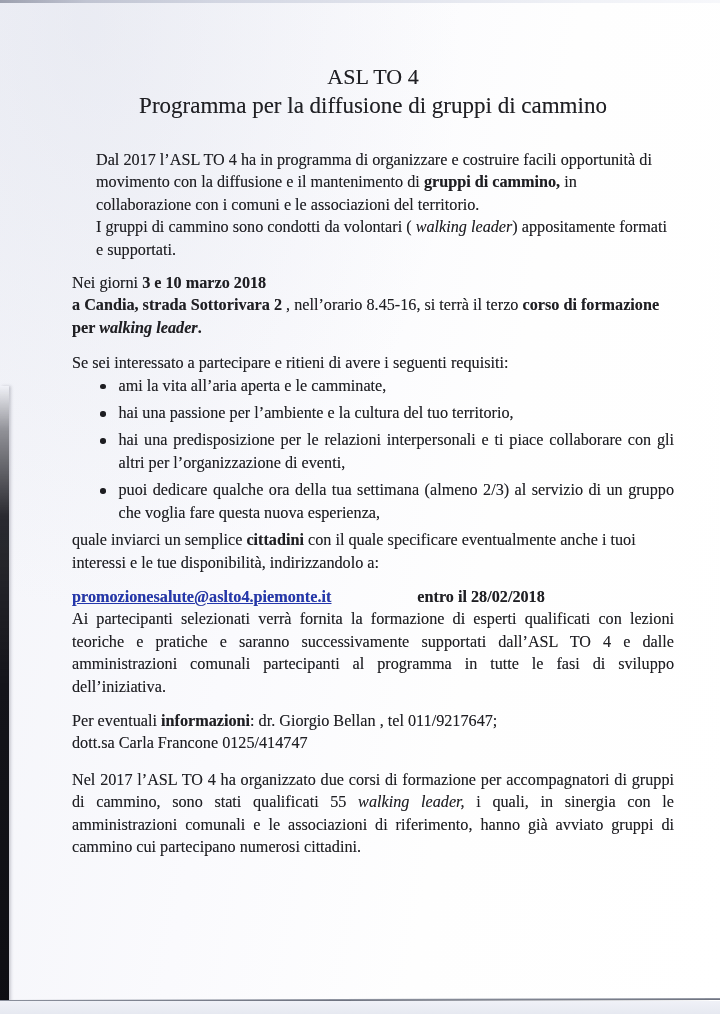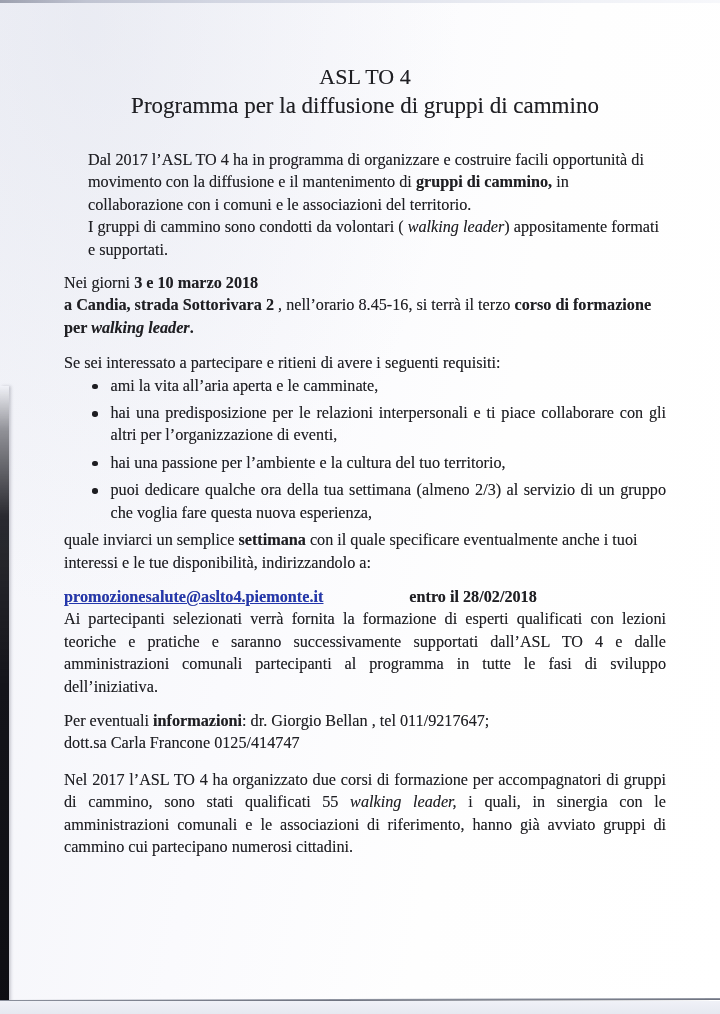--- a/index.html
+++ b/index.html
@@ -40,21 +40,21 @@
     background: linear-gradient(to bottom, #9ba0ac, #5f6370);
     transform: rotate(-0.15deg);
   }
   .bottom-strip {
     position: absolute; left: 0; top: 1001px; width: 720px; height: 13px;
     background: linear-gradient(to bottom, #f0f1f7, #e6e9f1);
   }
   
   .content {
     position: absolute;
-    left: 64px;
+    left: 72px;
     top: 64px;
     width: 602px;
     font-size: 16.2px;
     line-height: 22.4px;
     text-shadow: 0 0 0.4px rgba(30,30,38,0.45);
   }
   h1, h2 {
     font-weight: normal;
     text-align: center;
     margin: 0;
@@ -104,33 +104,33 @@
 
     <p class="p-requisiti"><span>Se sei interessato a partecipare e ritieni di avere i seguenti requisiti:</span></p>
 
     <ul class="req-list">
       <li>
         <span class="dot"></span>
         <span class="li-text">ami la vita all’aria aperta e le camminate,</span>
       </li>
       <li>
         <span class="dot"></span>
-        <span class="li-text justify">hai una predisposizione per le relazioni interpersonali e ti piace collaborare con gli altri per l’organizzazione di eventi,</span>
+        <span class="li-text">hai una passione per l’ambiente e la cultura del tuo territorio,</span>
       </li>
       <li>
         <span class="dot"></span>
-        <span class="li-text">hai una passione per l’ambiente e la cultura del tuo territorio,</span>
+        <span class="li-text justify">hai una predisposizione per le relazioni interpersonali e ti piace collaborare con gli altri per l’organizzazione di eventi,</span>
       </li>
       <li>
         <span class="dot"></span>
         <span class="li-text justify">puoi dedicare qualche ora della tua settimana (almeno 2/3) al servizio di un gruppo che voglia fare questa nuova esperienza,</span>
       </li>
     </ul>
 
-    <p class="p-curriculum"><span>quale inviarci un semplice </span><span class="b">settimana</span><span> con il quale specificare eventualmente anche i tuoi interessi e le tue disponibilità, indirizzandolo a:</span></p>
+    <p class="p-curriculum"><span>quale inviarci un semplice </span><span class="b">cittadini</span><span> con il quale specificare eventualmente anche i tuoi interessi e le tue disponibilità, indirizzandolo a:</span></p>
 
 
     <div class="email-row">
       <span class="email">promozionesalute@aslto4.piemonte.it</span>
       <span class="deadline">entro il 28/02/2018</span>
     </div>
 
     <p class="p-selected justify"><span>Ai partecipanti selezionati verrà fornita la formazione di esperti qualificati con lezioni teoriche e pratiche e saranno successivamente supportati dall’ASL TO 4 e dalle amministrazioni comunali partecipanti al programma in tutte le fasi di sviluppo dell’iniziativa.</span></p>
 
     <p class="p-info"><span>Per eventuali </span><span class="b">informazioni</span><span>: dr. Giorgio Bellan , tel 011/9217647;</span><br><span>dott.sa Carla Francone 0125/414747</span></p>

